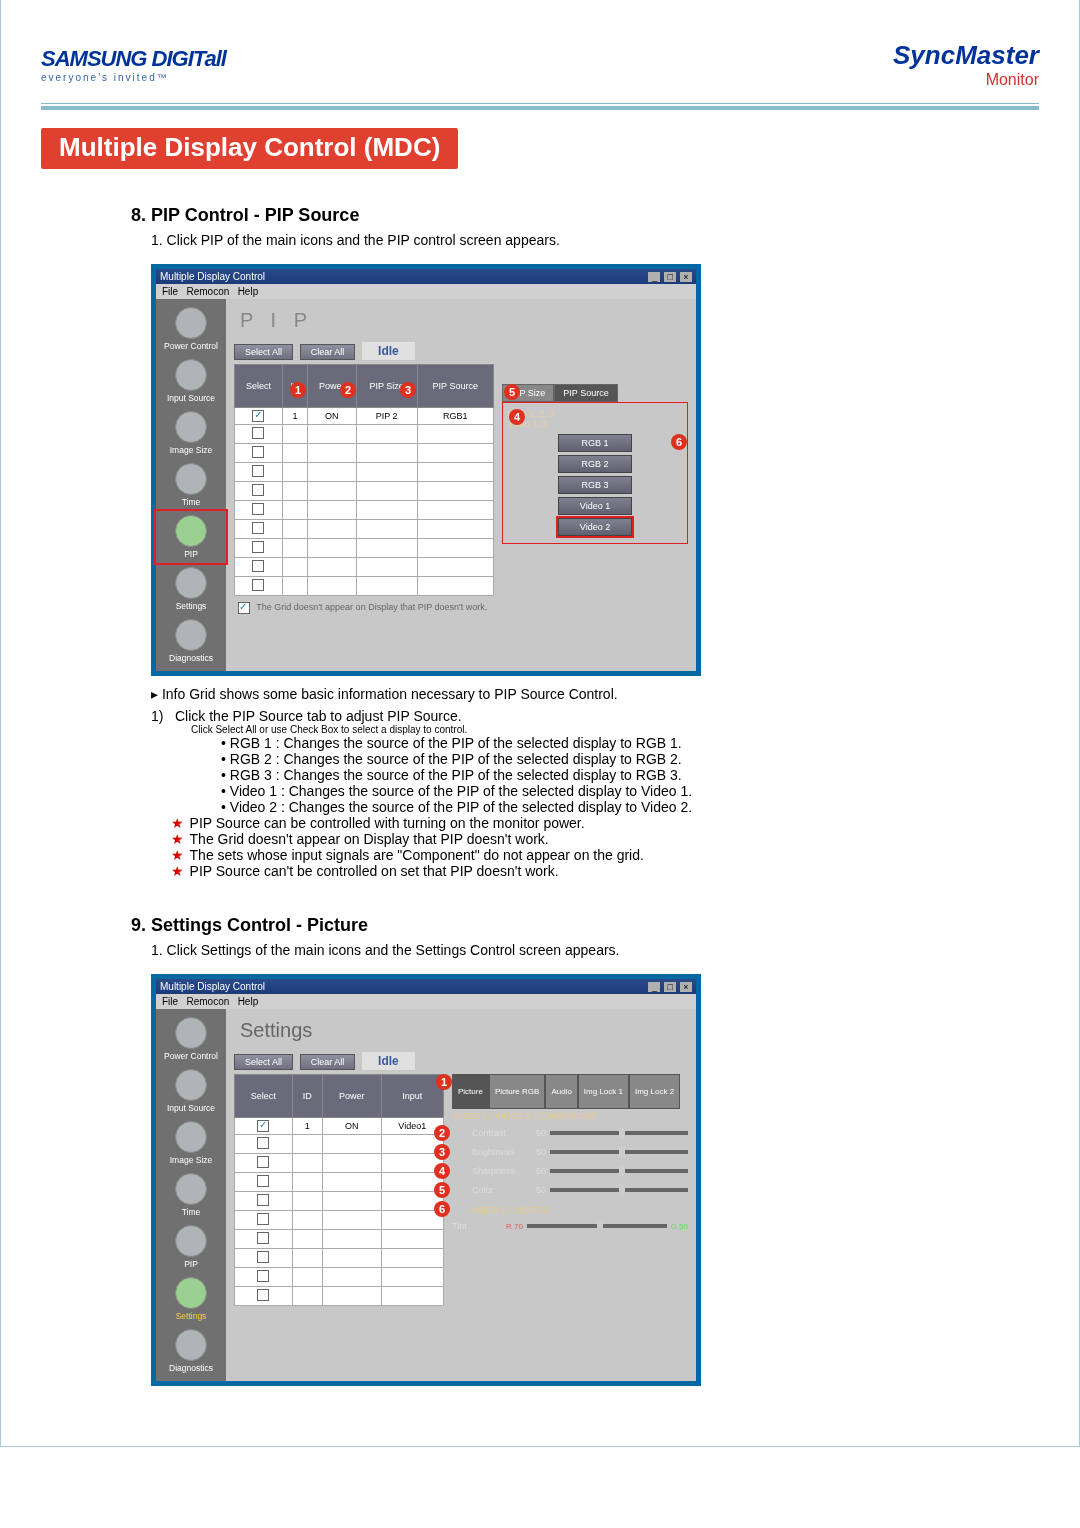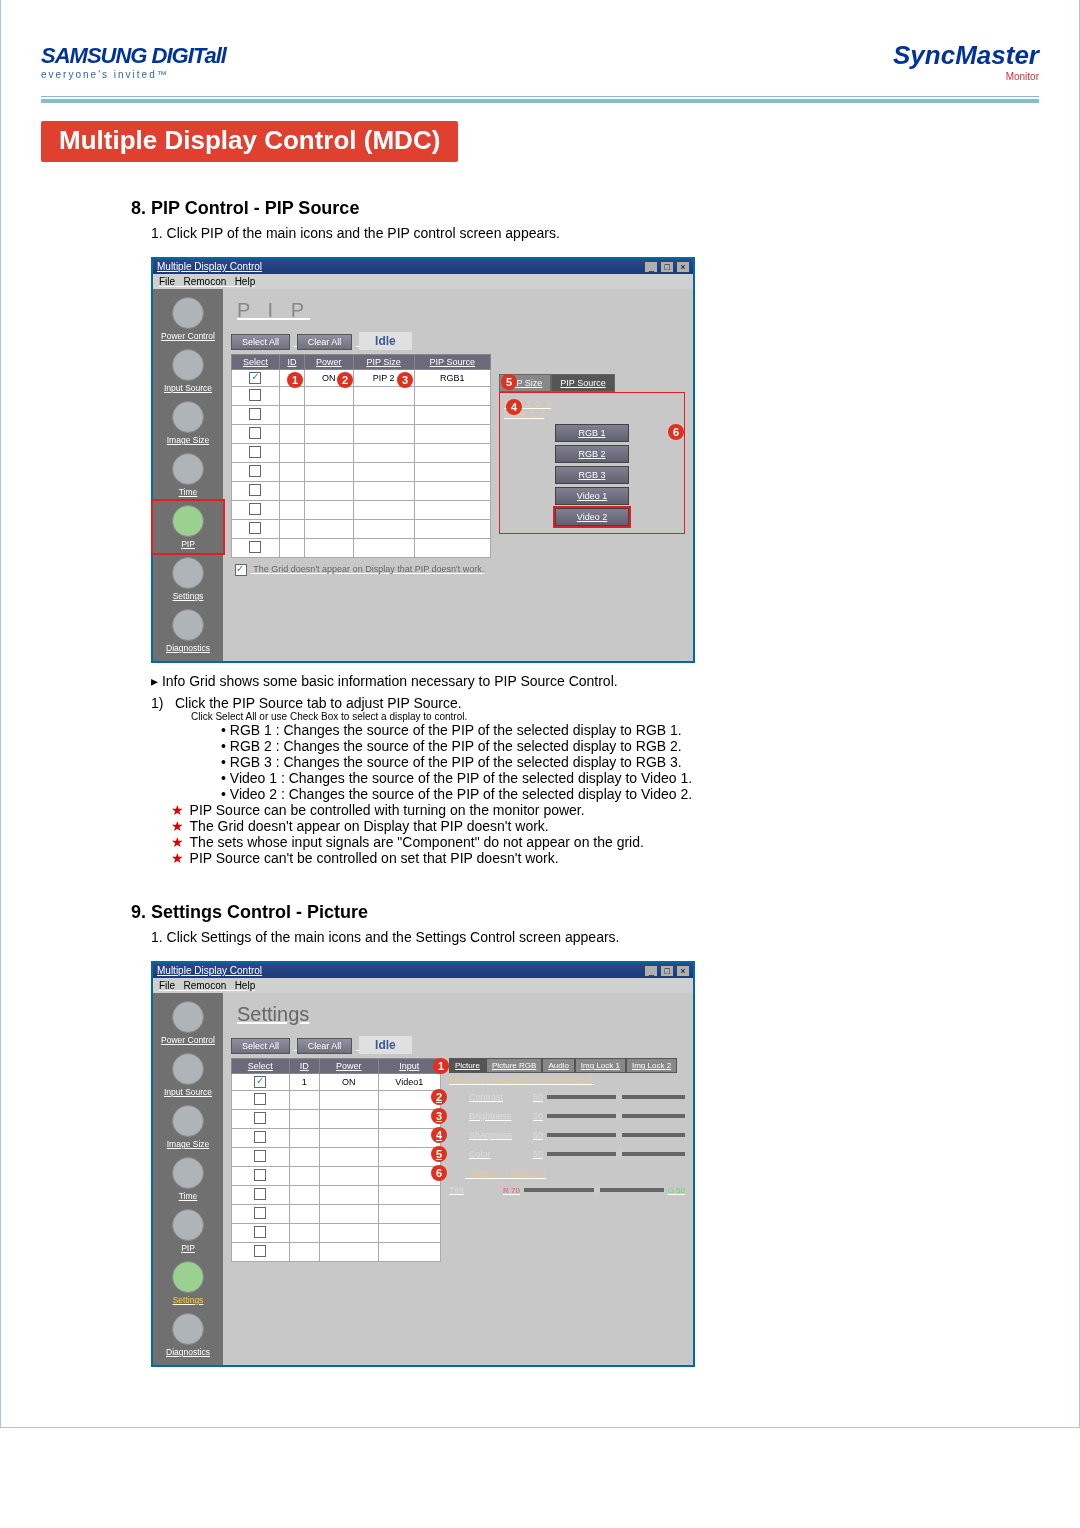--- a/index.html
+++ b/index.html
@@ -2,56 +2,56 @@
 <html><head>
 <meta charset="utf-8">
 <style>
   body { margin:0; font-family:Arial,Helvetica,sans-serif; background:#fff; color:#000; }
   .page { width:1080px; margin:0 auto; padding:40px 40px 60px; box-sizing:border-box; border:1px solid #a8c8d8; border-top:none; }
   .header { display:flex; justify-content:space-between; align-items:center; padding-bottom:10px;}
   .brand-left { color:#003399; font-weight:bold; font-style:italic; font-size:22px; letter-spacing:-1px;}
   .brand-left .tag { display:block; font-size:10px; font-style:normal; font-weight:normal; color:#3366aa; letter-spacing:2px;}
   .brand-right { text-align:right;}
   .brand-right .sm { color:#003399; font-weight:bold; font-style:italic; font-size:26px;}
-  .brand-right .mon { color:#cc3333; font-size:10px; display:block;}
+  .brand-right .mon { color:#cc3333; font-size:16px; display:block;}
   .hr1 { height:1px; background:#88bbcc; margin:4px 0 2px;}
   .hr2 { height:4px; background:#88bbcc; margin:0 0 18px;}
   .title-badge { display:inline-block; background:#e04030; color:#fff; font-size:26px; font-weight:bold; padding:4px 18px 6px; border-radius:2px;}
   .section-head{ font-size:18px; font-weight:bold; margin:36px 0 6px 90px;}
   .para { font-size:14px; margin:4px 0 10px 110px;}
   .list1 { font-size:14px; margin:6px 0 0 110px;}
   .list1 .num{display:inline-block;width:24px;}
   .sub { margin-left:150px; font-size:10px;}
   .bul { margin-left:180px; font-size:14px;}
   .bul::before{content:"• "; }
   .bold-list{ margin-left:130px; font-size:14px; font-weight:normal;}
   .bold-list .dot{color:#d00;margin-right:6px;}
   .arrow-line{margin:10px 0 6px 110px;font-size:14px;}
   .arrow-line::before{content:"▸ ";}
 
   
-  .shot{ margin:16px 0 0 110px; width:540px; border:2px solid #0369a1; background:#fef9c3; font-size:10px; color:#fff;text-decoration:underline;}
+  .shot{ margin:16px 0 0 110px; width:540px; border:5px solid #0369a1; background:#fef9c3; font-size:10px; color:#fff;}
   .shot .titlebar{ background:linear-gradient(#2a4a8a,#1a3a7a); padding:2px 4px; font-size:10px;}
   .shot .winbtns{float:right;}
   .shot .winbtns span{display:inline-block;width:12px;height:10px;background:#b0b0b0;margin-left:1px;color:#000;font-size:9px;text-align:center;line-height:10px;}
   .shot .menubar{ background:#d0d0d0; color:#000; padding:2px 6px;}
   .shot .body{ display:flex; background:#c8c8c8;}
   .sidebar{ width:70px; background:#707070; padding:4px 0;}
   .side-item{ text-align:center; padding:4px 0;}
   .side-ico{ width:30px;height:30px;border-radius:50%; background:#aeb4b8; margin:0 auto 2px; border:1px solid #888;}
   .side-lbl{ font-size:8.5px; color:#fff;}
   .side-sel .side-ico{background:#9ad090;}
   .side-sel{ outline:2px solid #e02020;}
   .main{ flex:1; padding:10px 8px;}
   .main h3{ color:#888; font-size:20px; letter-spacing:6px; margin:0 0 10px 6px; font-weight:normal;}
   .btnrow{margin-bottom:4px;}
   .btn3d{ display:inline-block; background:linear-gradient(#9090a0,#707080); color:#fff; font-size:9px; padding:2px 10px; border:1px solid #555; margin-right:4px;}
   .idle{ display:inline-block; font-size:12px; font-weight:bold; color:#3a5a9a; background:#e0e0e0; padding:2px 16px;}
   table.grid{ width:260px; border-collapse:collapse; background:#fff; color:#000; font-size:9px;}
-  table.grid th{ background:#6a6a7a; color:#fff; font-weight:normal; padding:2px 4px; border:1px solid #888;}
+  table.grid th{ background:#6a6a7a; color:#fff; font-weight:normal; padding:16px 4px; border:1px solid #888;}
   table.grid td{ border:1px solid #aaa; padding:2px 4px; text-align:center;}
   .chk{ width:10px;height:10px;border:1px solid #666; display:inline-block; background:#fff;}
   .chk.on::after{content:"✓"; color:#28a; font-size:10px; position:relative; top:-2px;}
   .marker{display:inline-block;width:16px;height:16px;border-radius:50%;background:#e03020;color:#fff;font-size:11px;font-weight:bold;text-align:center;line-height:16px;}
   .flexrow{display:flex;gap:8px;}
   .rightpanel{flex:1; padding-top:20px;}
   .tabbar{display:flex;}
   .tab{ background:#888; color:#fff; font-size:9px; padding:3px 8px; border:1px solid #666;}
   .tab.act{ background:#555;}
   .srcbox{ border:1px solid #e02020; padding:4px; }
@@ -61,21 +61,21 @@
   .footer-note{ background:#c8c8c8; color:#666; font-size:9px; padding:6px 4px;}
   .footer-note .chk{vertical-align:middle; margin-right:4px;}
   
   .sliders{ font-size:9px; color:#fff;}
   .slrow{ display:flex; align-items:center; gap:4px; margin:3px 0;}
   .slrow .lbl{ width:50px; color:#ddd;}
   .slrow .val{ width:20px; text-align:right; color:#ddd;}
   .track{ flex:1; height:4px; background:#666; position:relative;}
   .thumb{ position:absolute; top:-3px; width:6px; height:10px; background:#ccc;}
   .tabstrip{display:flex; margin-bottom:2px;}
-  .tabstrip .t{ background:#888; color:#fff; font-size:8px; padding:2px 5px; border:1px solid #555;}
+  .tabstrip .t{ background:#888; color:#fff; font-size:8px; padding:12px 5px; border:1px solid #555;}
   .tabstrip .t.act{ background:#555;}
   .grp-lbl{ font-size:9px; color:#e8cc88; margin:2px 0 4px;}
   .float-marker{position:relative;}
   .float-marker .marker{position:absolute;}
 </style>
 </head>
 <body>
 
 <div class="page">
   <div class="header">

